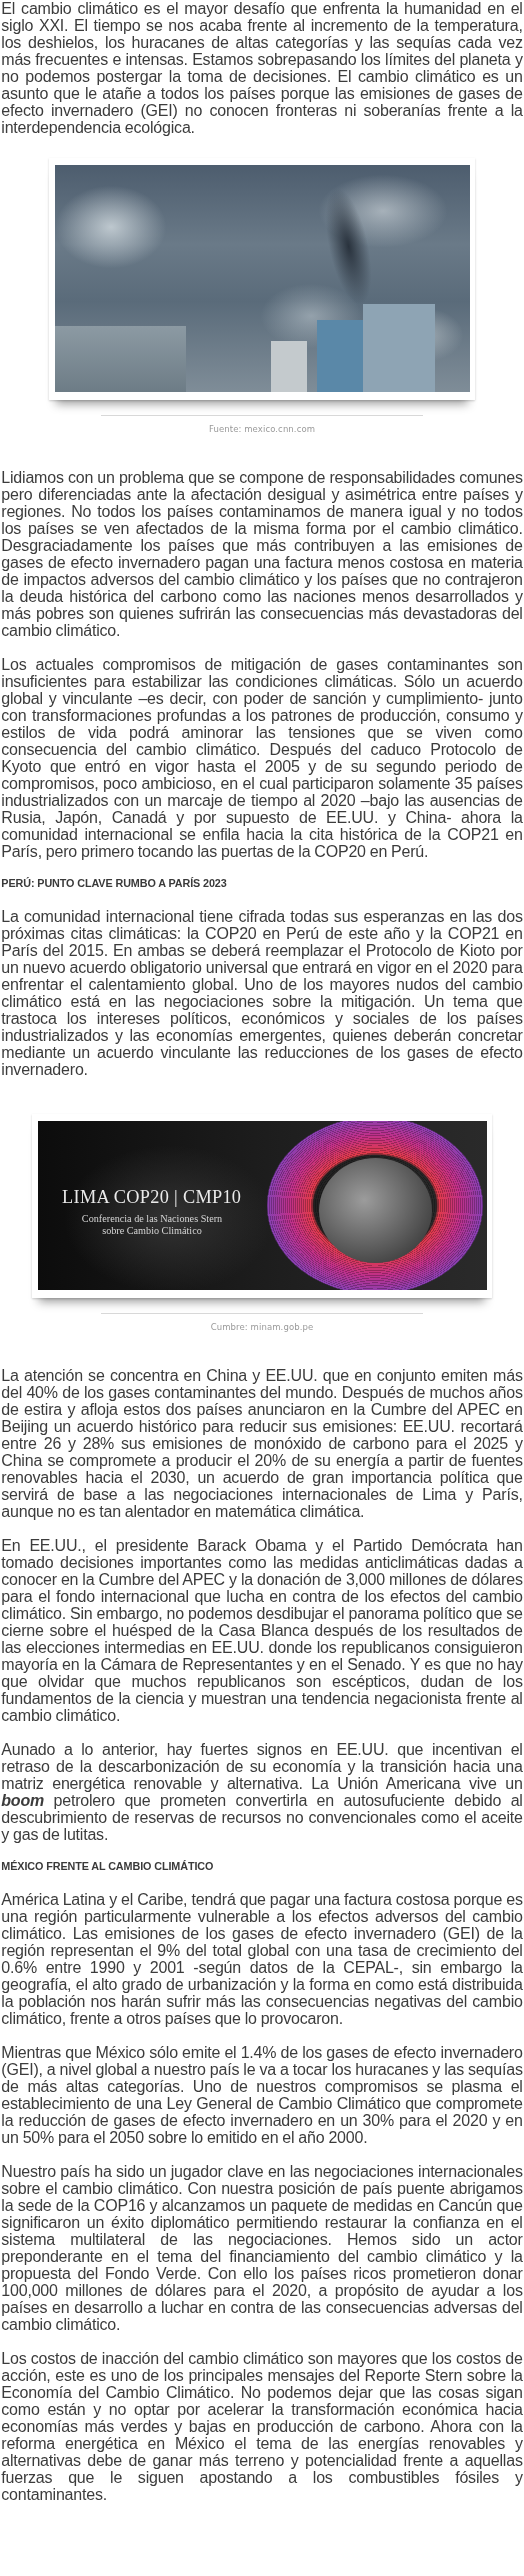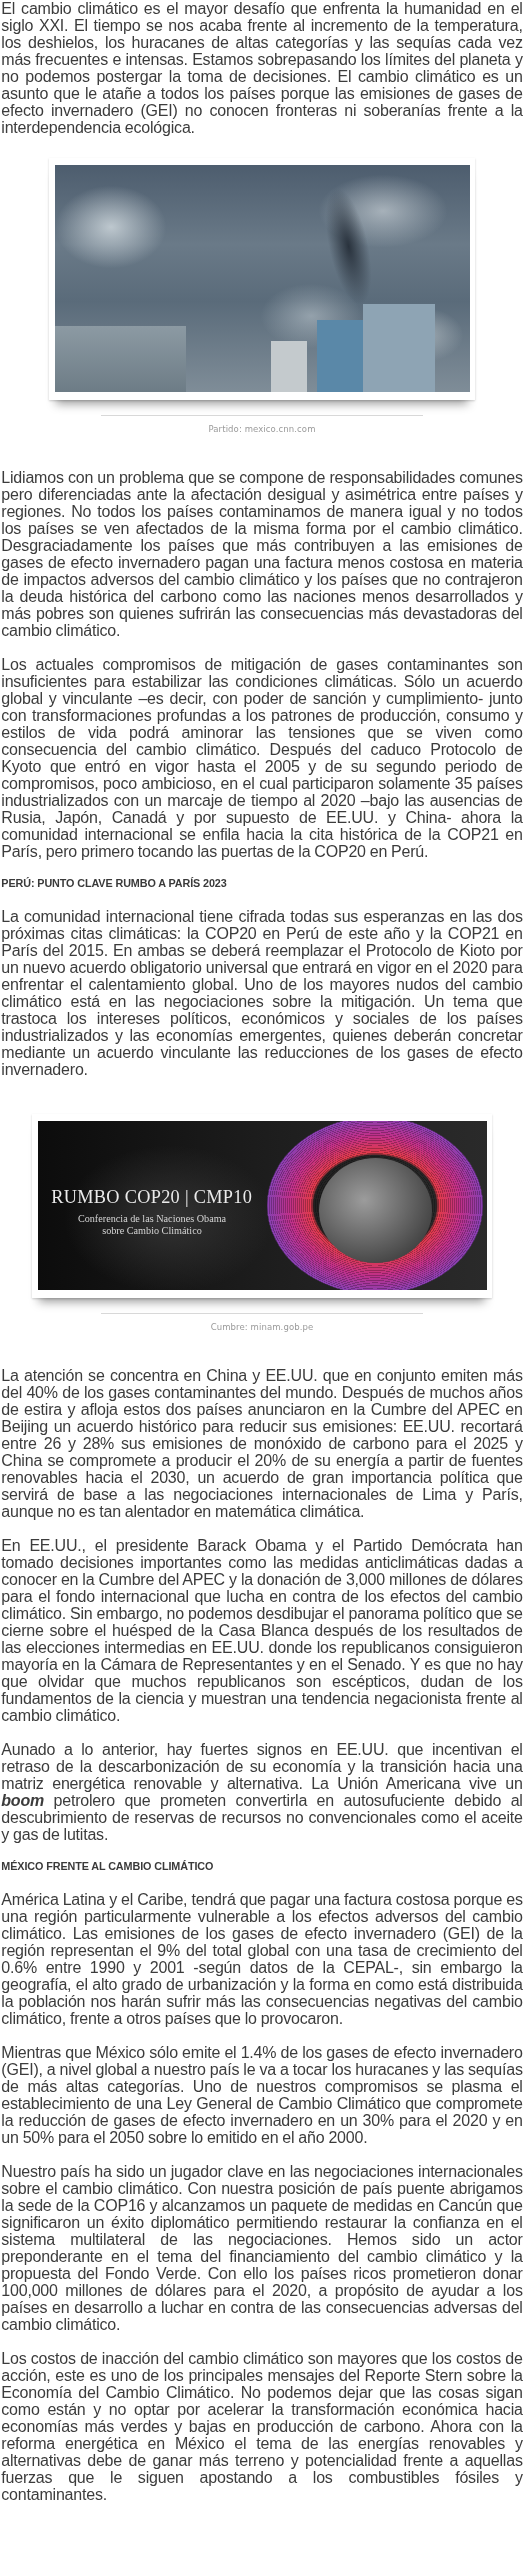--- a/index.html
+++ b/index.html
@@ -114,38 +114,38 @@
         <div class="smoke"></div>
         <div class="chimney" style="left:329px;top:151px;height:76px;"></div>
         <div class="chimney" style="left:311px;top:164px;height:63px;"></div>
         <div class="bldg" style="left:0;width:131px;height:66px;background:linear-gradient(180deg,#8c9aa3,#6d7c86);"></div>
         <div class="bldg" style="left:216px;width:36px;height:51px;background:#c4cacd;"></div>
         <div class="bldg" style="left:262px;width:46px;height:72px;background:#5a88a8;"></div>
         <div class="bldg" style="left:308px;width:72px;height:88px;background:#8ea4b4;"></div>
       </div>
     </div>
     <div class="divider"></div>
-    <figcaption class="caption">Partido: mexico.cnn.com</figcaption>
+    <figcaption class="caption">Fuente: mexico.cnn.com</figcaption>
   </figure>
 
   <p class="body-text">Lidiamos con un problema que se compone de responsabilidades comunes pero diferenciadas ante la afectación desigual y asimétrica entre países y regiones. No todos los países contaminamos de manera igual y no todos los países se ven afectados de la misma forma por el cambio climático. Desgraciadamente los países que más contribuyen a las emisiones de gases de efecto invernadero pagan una factura menos costosa en materia de impactos adversos del cambio climático y los países que no contrajeron la deuda histórica del carbono como las naciones menos desarrollados y más pobres son quienes sufrirán las consecuencias más devastadoras del cambio climático.</p>
   <p class="body-text">Los actuales compromisos de mitigación de gases contaminantes son insuficientes para estabilizar las condiciones climáticas. Sólo un acuerdo global y vinculante –es decir, con poder de sanción y cumplimiento- junto con transformaciones profundas a los patrones de producción, consumo y estilos de vida podrá aminorar las tensiones que se viven como consecuencia del cambio climático. Después del caduco Protocolo de Kyoto que entró en vigor hasta el 2005 y de su segundo periodo de compromisos, poco ambicioso, en el cual participaron solamente 35 países industrializados con un marcaje de tiempo al 2020 –bajo las ausencias de Rusia, Japón, Canadá y por supuesto de EE.UU. y China- ahora la comunidad internacional se enfila hacia la cita histórica de la COP21 en París, pero primero tocando las puertas de la COP20 en Perú.</p>
 
   <h2 class="section-heading">PERÚ: PUNTO CLAVE RUMBO A PARÍS 2023</h2>
 
   <p class="body-text">La comunidad internacional tiene cifrada todas sus esperanzas en las dos próximas citas climáticas: la COP20 en Perú de este año y la COP21 en París del 2015. En ambas se deberá reemplazar el Protocolo de Kioto por un nuevo acuerdo obligatorio universal que entrará en vigor en el 2020 para enfrentar el calentamiento global. Uno de los mayores nudos del cambio climático está en las negociaciones sobre la mitigación. Un tema que trastoca los intereses políticos, económicos y sociales de los países industrializados y las economías emergentes, quienes deberán concretar mediante un acuerdo vinculante las reducciones de los gases de efecto invernadero.</p>
 
   <figure class="photo-figure fig2">
     <div class="frame">
       <div class="img-cop">
         <div class="rings"></div>
         <div class="inner"></div>
-        <div class="title">RUMBO COP20 | CMP10</div>
+        <div class="title">LIMA COP20 | CMP10</div>
         <div class="sub">
-          <div>Conferencia de las Naciones Obama</div>
+          <div>Conferencia de las Naciones Stern</div>
           <div>sobre Cambio Climático</div>
         </div>
       </div>
     </div>
     <div class="divider"></div>
     <figcaption class="caption">Cumbre: minam.gob.pe</figcaption>
   </figure>
 
   <p class="body-text">La atención se concentra en China y EE.UU. que en conjunto emiten más del 40% de los gases contaminantes del mundo. Después de muchos años de estira y afloja estos dos países anunciaron en la Cumbre del APEC en Beijing un acuerdo histórico para reducir sus emisiones: EE.UU. recortará entre 26 y 28% sus emisiones de monóxido de carbono para el 2025 y China se compromete a producir el 20% de su energía a partir de fuentes renovables hacia el 2030, un acuerdo de gran importancia política que servirá de base a las negociaciones internacionales de Lima y París, aunque no es tan alentador en matemática climática.</p>
   <p class="body-text">En EE.UU., el presidente Barack Obama y el Partido Demócrata han tomado decisiones importantes como las medidas anticlimáticas dadas a conocer en la Cumbre del APEC y la donación de 3,000 millones de dólares para el fondo internacional que lucha en contra de los efectos del cambio climático. Sin embargo, no podemos desdibujar el panorama político que se cierne sobre el huésped de la Casa Blanca después de los resultados de las elecciones intermedias en EE.UU. donde los republicanos consiguieron mayoría en la Cámara de Representantes y en el Senado. Y es que no hay que olvidar que muchos republicanos son escépticos, dudan de los fundamentos de la ciencia y muestran una tendencia negacionista frente al cambio climático.</p>

